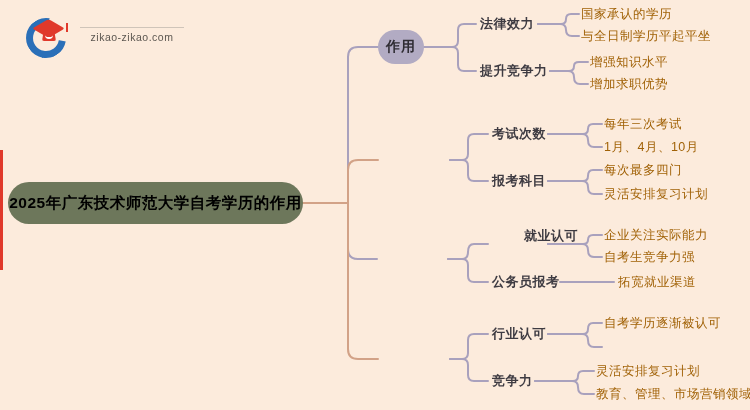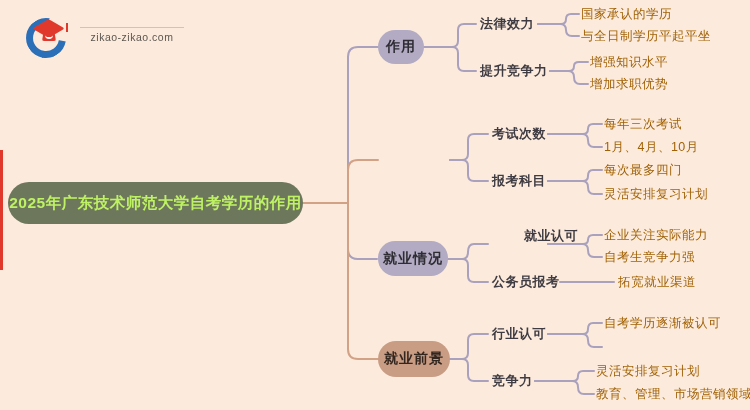--- a/index.html
+++ b/index.html
@@ -22,21 +22,21 @@
              border-radius:0 0 6px 6px;}
   .tassel{position:absolute;left:40px;top:13px;width:2px;height:9px;background:#e0392b;}
   .logo-text{display:flex;flex-direction:column;align-items:center;}
   .site-name{font-size:16px;font-weight:bold;color:#46201b;letter-spacing:5px;line-height:1.4;}
   .logo-divider{width:104px;height:1px;background:#cfc4b9;margin:2px 0 3px;}
   .domain{font-size:10.5px;color:#5c5751;letter-spacing:0.5px;}
 
   
   .root-node{position:absolute;left:8px;top:182px;width:295px;height:42px;background:#6d775b;
              border-radius:21px;display:flex;align-items:center;justify-content:center;
-             color:#bef264;font-weight:bold;font-size:15.5px;letter-spacing:0.5px;}
+             color:#000000;font-weight:bold;font-size:15.5px;letter-spacing:0.5px;}
   .branch-node{position:absolute;display:flex;align-items:center;justify-content:center;
                font-weight:bold;font-size:14px;color:#2f2c33;letter-spacing:1px;}
   .fill-purple{background:#b2abc3;}
   .fill-salmon{background:#c99c84;color:#33261f;}
   .b1{left:378px;top:30px;width:46px;height:34px;border-radius:17px;}
   .b2{left:378px;top:143px;width:72px;height:35px;border-radius:17px;}
   .b3{left:378px;top:241px;width:70px;height:35px;border-radius:17px;}
   .b4{left:378px;top:341px;width:72px;height:36px;border-radius:18px;}
 
   .sub-label{position:absolute;transform:translateY(-50%);font-size:13px;font-weight:600;
@@ -101,22 +101,20 @@
     <path d="M450 359 H462 Q468 359 468 365 V375 Q468 381 474 381 H488" stroke="#a9a1bd"></path>
     <path d="M548 334 H583 Q588 334 588 329 Q588 323 593 323 H602" stroke="#a9a1bd"></path>
     <path d="M548 334 H582 Q588 334 588 340 Q588 347 594 347 H602" stroke="#a9a1bd"></path>
     <path d="M535 381 H573 Q578 381 578 376 Q578 371 583 371 H594" stroke="#a9a1bd"></path>
     <path d="M535 381 H572 Q578 381 578 387 Q578 394 584 394 H594" stroke="#a9a1bd"></path>
   </svg>
 
   <div class="root-node">2025年广东技术师范大学自考学历的作用</div>
 
   <div class="branch-node fill-purple b1">作用</div>
-  <div class="branch-node fill-purple b3">就业情况</div>
-  <div class="branch-node fill-salmon b4">就业前景</div>
 
   <span class="sub-label" style="left:480px;top:24px;">法律效力</span>
   <span class="leaf-label" style="left:581px;top:14px;">国家承认的学历</span>
   <span class="leaf-label" style="left:581px;top:36px;text-align:right;">与全日制学历平起平坐</span>
   <span class="sub-label" style="left:480px;top:71px;">提升竞争力</span>
   <span class="leaf-label" style="left:590px;top:62px;">增强知识水平</span>
   <span class="leaf-label" style="left:590px;top:84px;">增加求职优势</span>
 
   <span class="sub-label" style="left:492px;top:134px;">考试次数</span>
   <span class="leaf-label" style="left:604px;top:124px;">每年三次考试</span>

